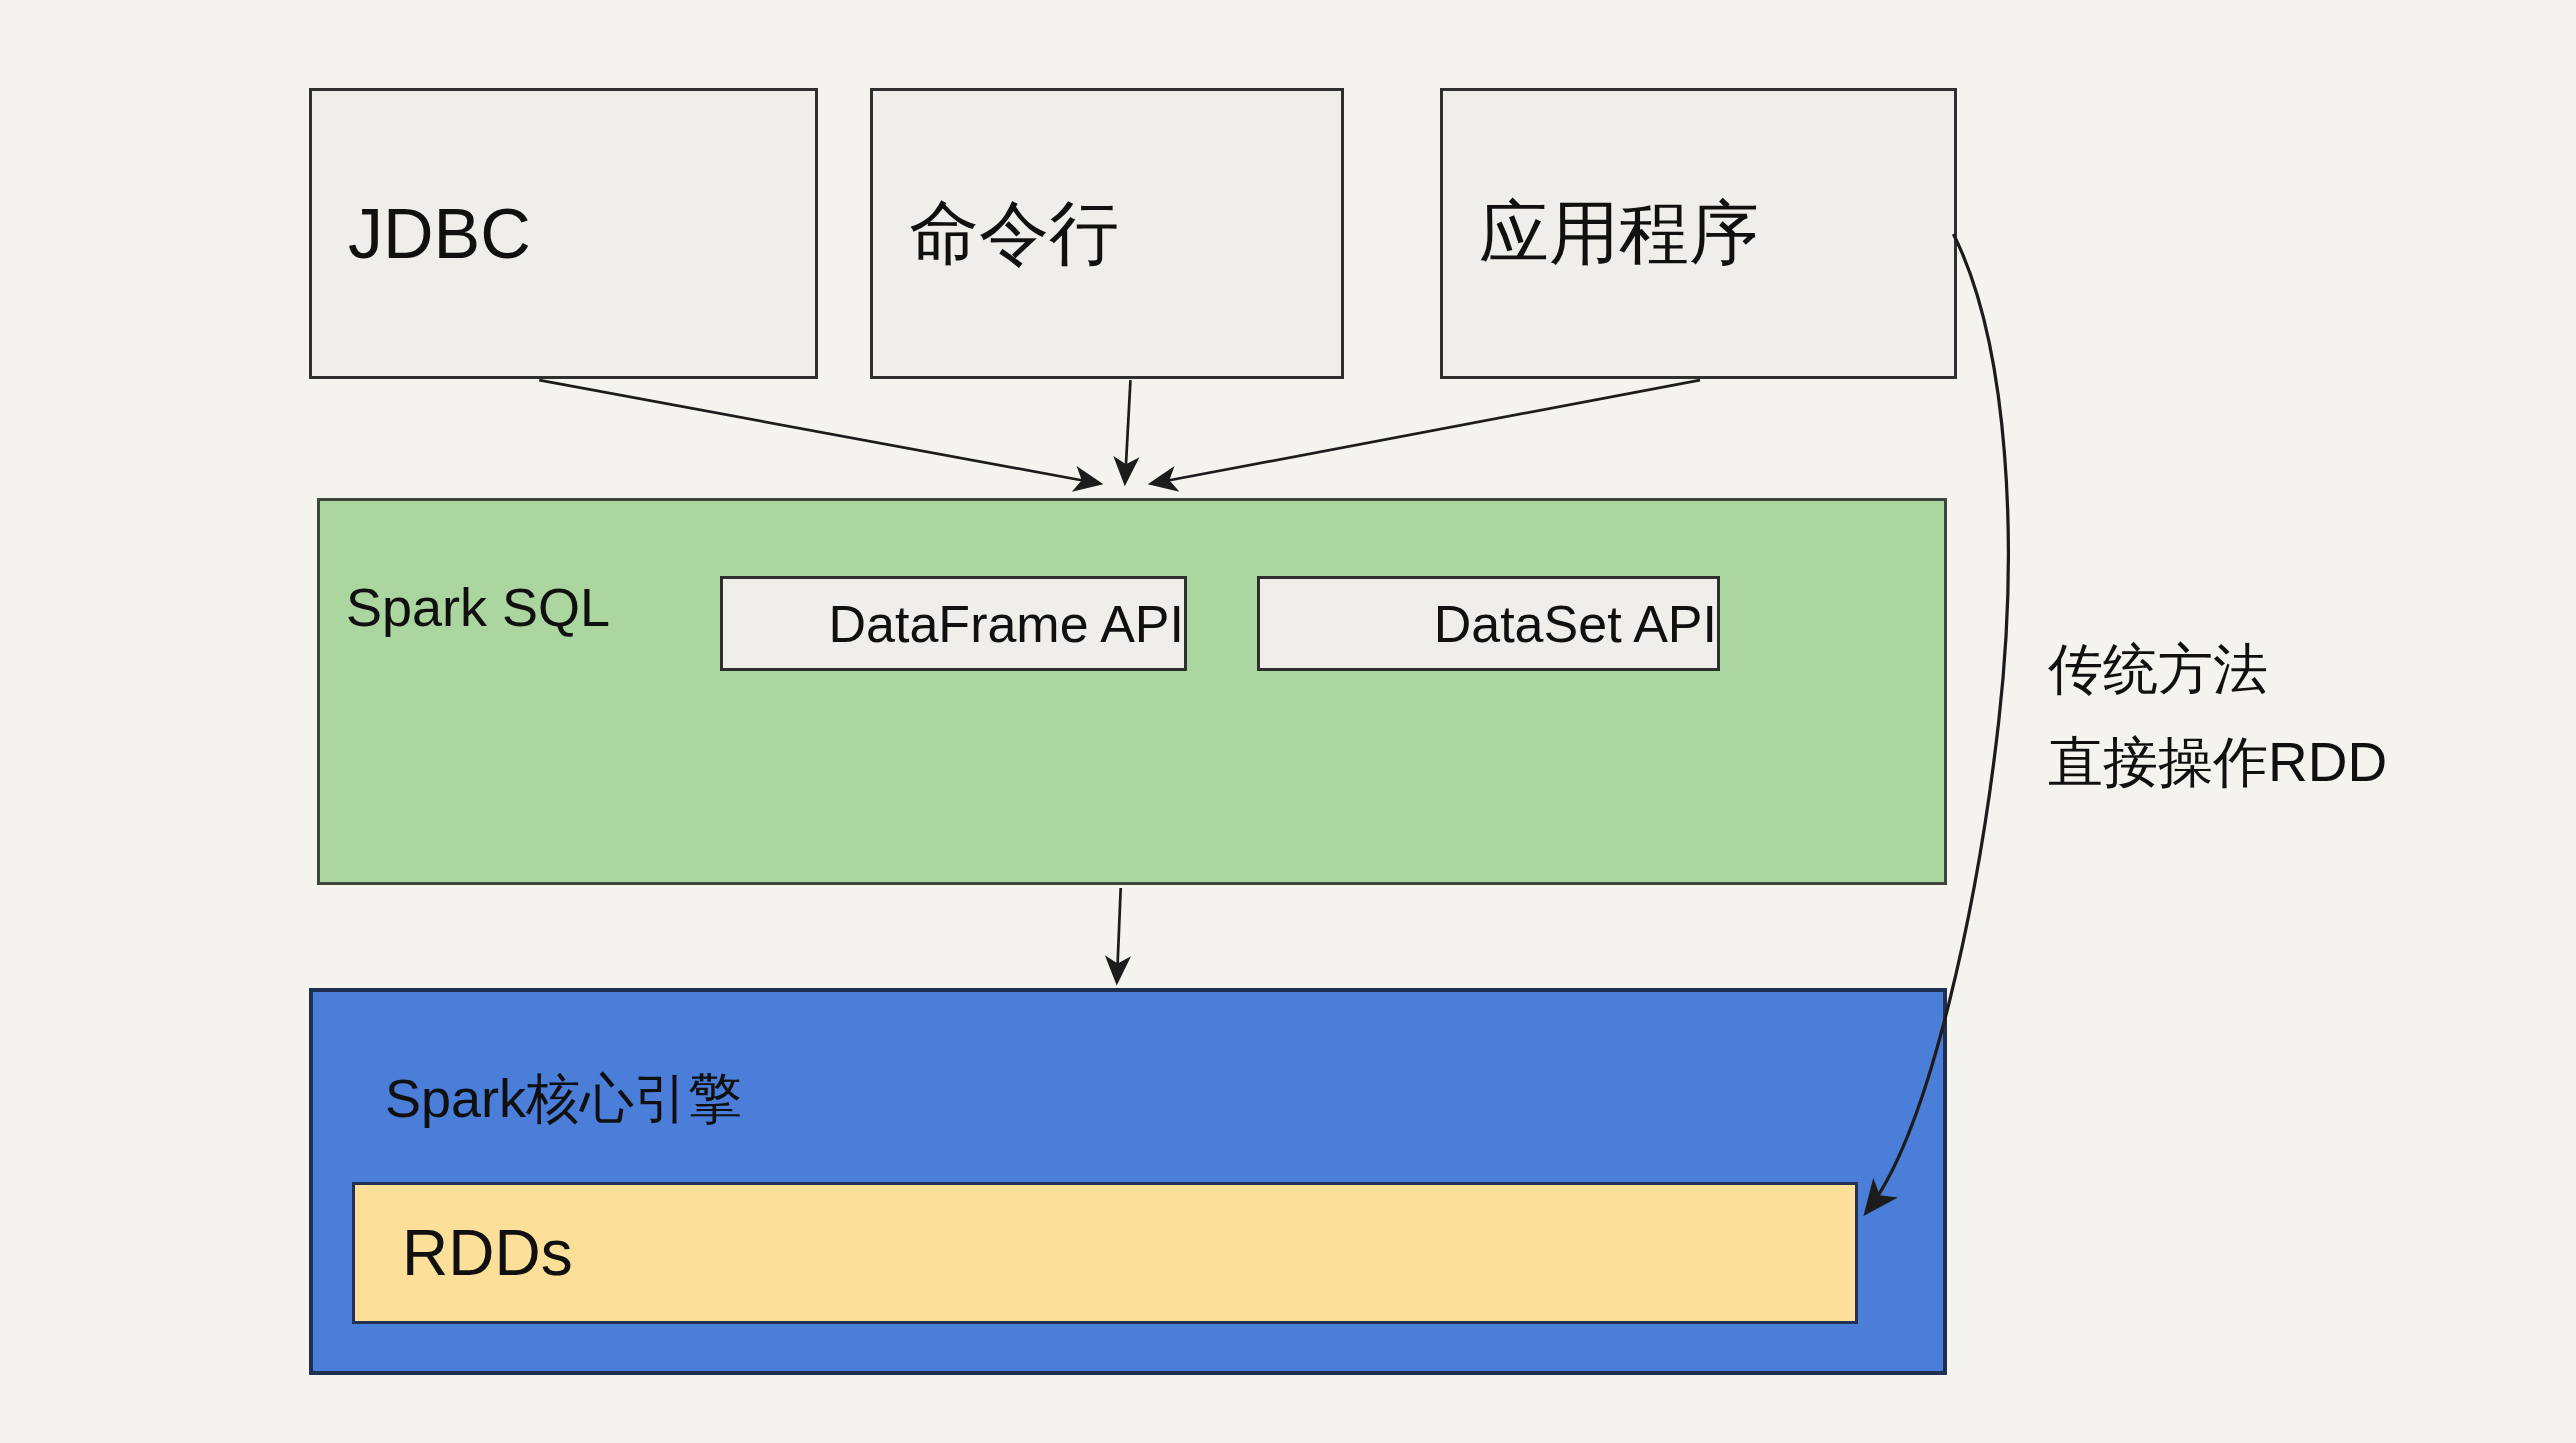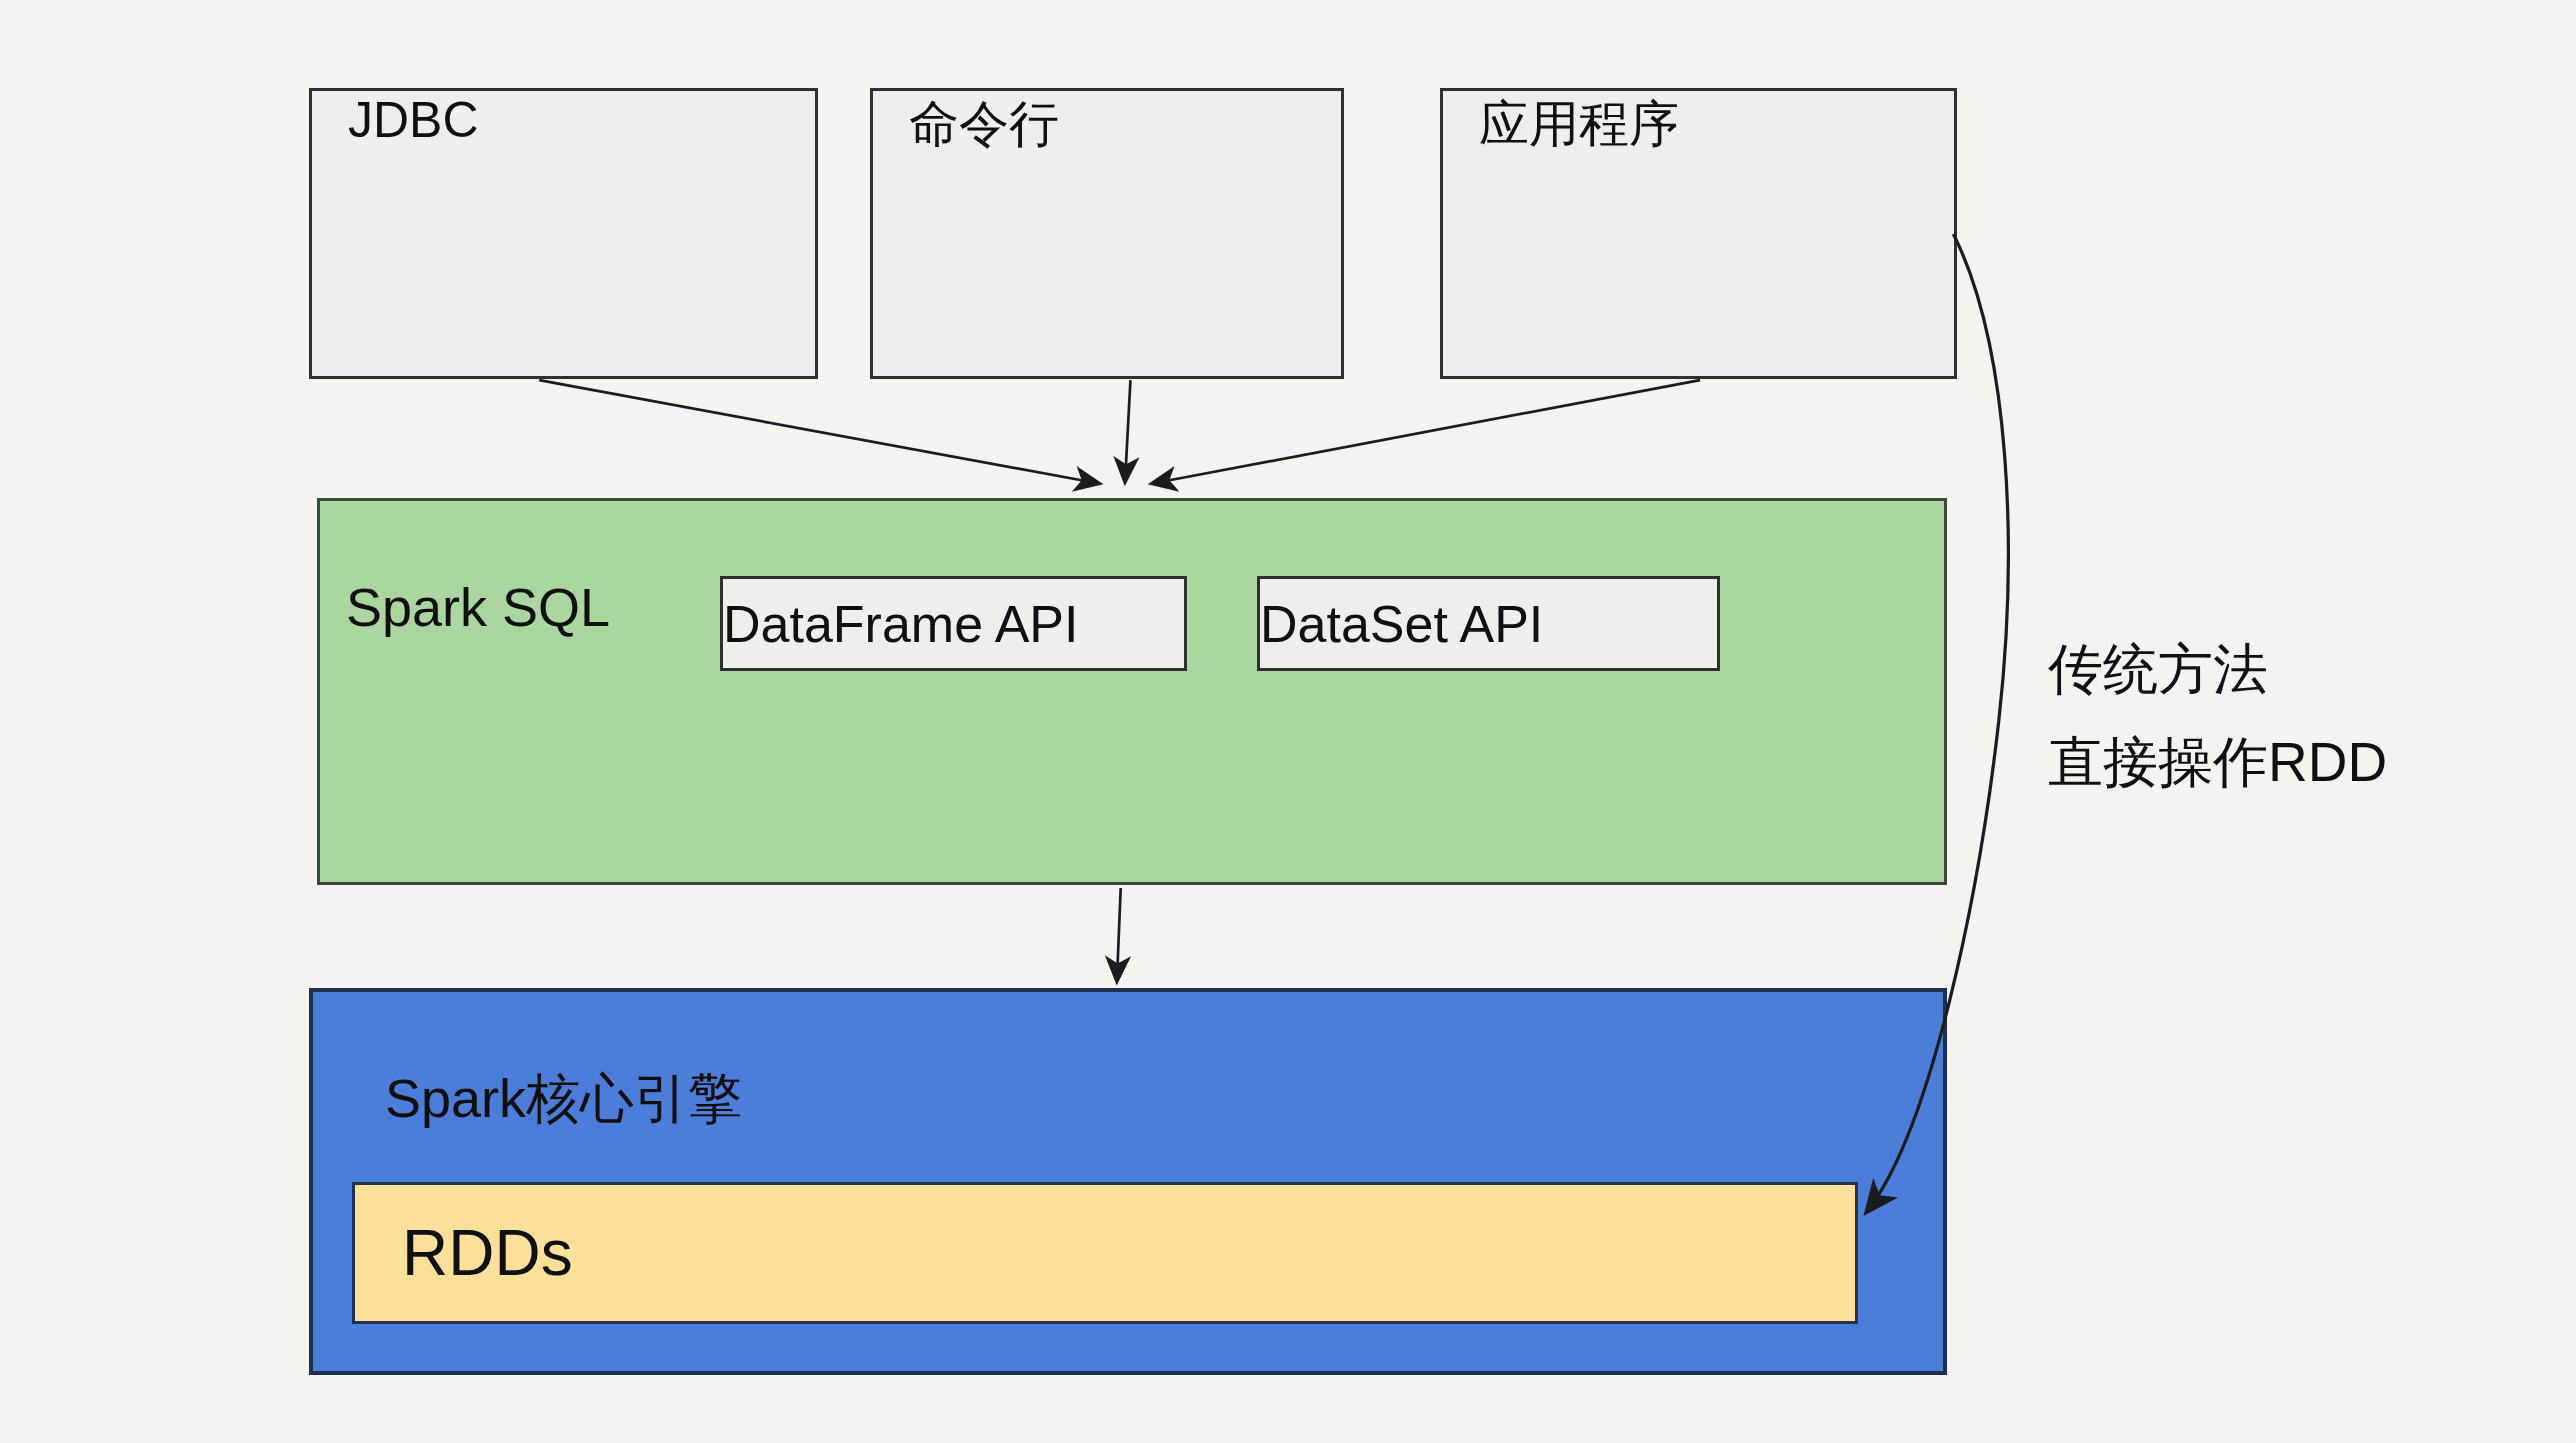--- a/index.html
+++ b/index.html
@@ -20,37 +20,37 @@
   html,body{width:2576px;height:1444px;}
   body{
     background:var(--bg);
     font-family:"Liberation Sans","DejaVu Sans",sans-serif;
     color:var(--text);
     position:relative;
     overflow:hidden;
   }
   .canvas{position:absolute;left:0;top:0;width:2576px;height:1444px;}
   .node{position:absolute;border:3.8px solid var(--gray-border);background:var(--gray-fill);
-        display:flex;align-items:flex-start;font-size:50px;}
+        display:flex;align-items:center;font-size:70px;}
   .node .lbl{padding-left:36px;white-space:nowrap;}
   .src{top:88px;height:291px;}
   #box-jdbc{left:309px;width:509px;}
   #box-cli{left:870px;width:474px;}
   #box-app{left:1440px;width:517px;}
 
   .container-green{position:absolute;left:317px;top:498px;width:1630px;height:387px;
         background:var(--green-fill);border:3.8px solid var(--green-border);}
   .container-blue{position:absolute;left:309px;top:988px;width:1638px;height:387px;
         background:var(--blue-fill);border:4.9px solid var(--blue-border);}
   .big-label{position:absolute;font-size:54px;white-space:nowrap;}
   #lbl-sparksql{left:26px;top:75px;}
   #lbl-sparkcore{left:30px;top:71px;margin-left:42px;}
 
   .inner{position:absolute;display:flex;align-items:center;font-size:52px;}
-  .inner-gray{background:var(--gray-fill);border:3.8px solid var(--gray-border);justify-content:flex-start;}
+  .inner-gray{background:var(--gray-fill);border:3.8px solid var(--gray-border);justify-content:flex-end;}
   #box-dataframe{left:400px;top:75px;width:467px;height:95px;}
   #box-dataset{left:937px;top:75px;width:463px;height:95px;}
   .inner-yellow{background:var(--yellow-fill);border:3.8px solid var(--yellow-border);}
   #box-optimizer{left:602px;top:245px;width:460px;height:95px;}
   #box-optimizer .lbl{padding-left:45px;}
   #box-rdds{left:39px;top:190px;width:1506px;height:142px;border-color:var(--navy-border);font-size:64px;}
   #box-rdds .lbl{padding-left:47px;}
 
   .annotation{position:absolute;left:2048px;top:623px;font-size:55px;font-weight:normal;
         line-height:93px;white-space:nowrap;}

